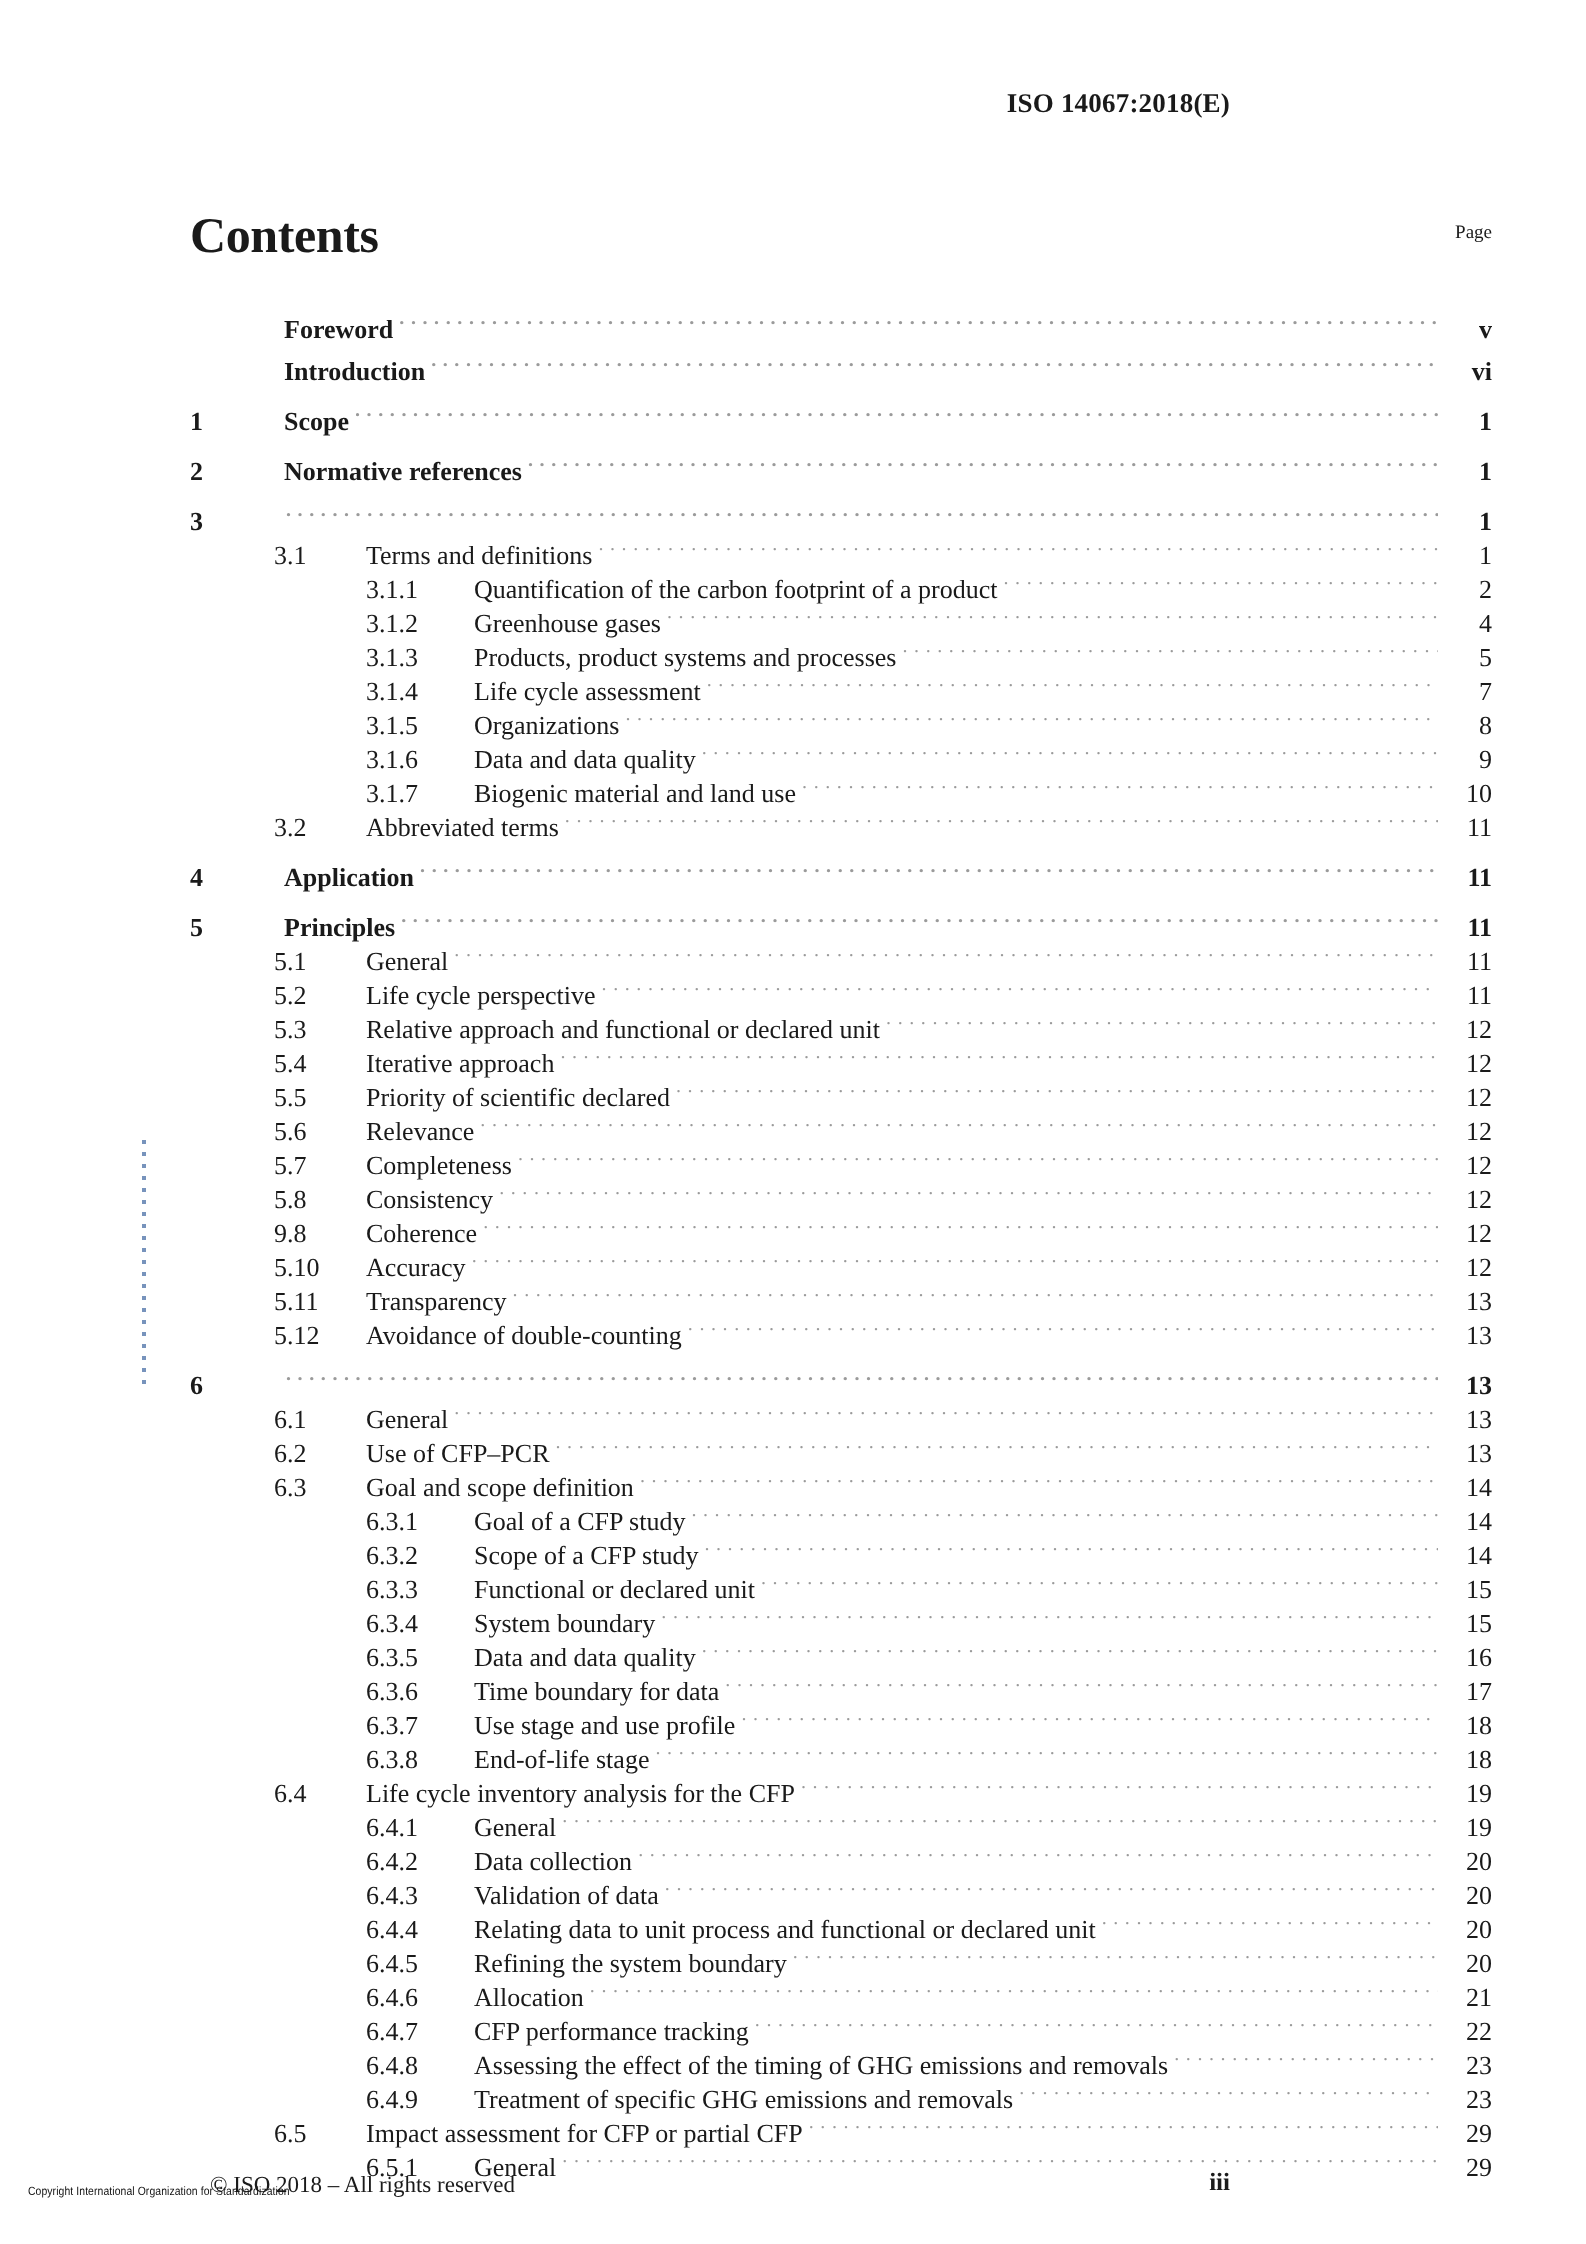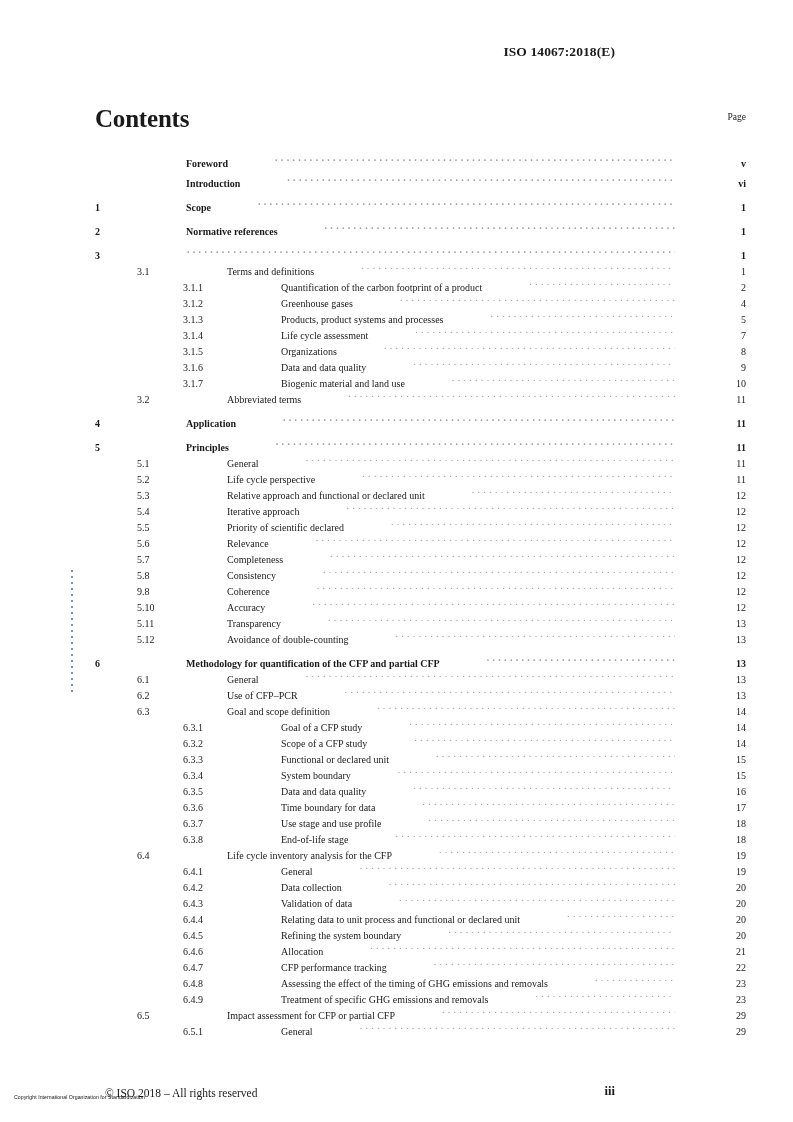--- a/index.html
+++ b/index.html
@@ -61,24 +61,23 @@
     position: absolute;
     top: 156px;
     left: 95px;
     width: 651px;
   }
 
   .toc-entry {
     display: flex;
     align-items: baseline;
     width: 100%;
-    font-size: 10px;
+    font-size: 13px;
     line-height: 16px;
     white-space: nowrap;
-    gap: 44px;
   }
 
   
   .num {
     flex: 0 0 auto;
     text-align: left;
   }
   .lvl1 > .num { width: 47px; }
   .lvl2 > .num { width: 46px; margin-left: 42px; }
   .lvl3 > .num { width: 54px; margin-left: 88px; }
@@ -350,21 +349,20 @@
         <span class="pg">13</span>
       </div>
       <div class="toc-entry lvl2">
         <span class="num">5.12</span>
         <span class="title">Avoidance of double-counting</span>
         <span class="leader"></span>
         <span class="pg">13</span>
       </div>
       <div class="toc-entry lvl1 bold space-before">
         <span class="num">6</span>
-        <span class="title">Methodology for quantification of the CFP and partial CFP</span>
         <span class="leader"></span>
         <span class="pg">13</span>
       </div>
       <div class="toc-entry lvl2">
         <span class="num">6.1</span>
         <span class="title">General</span>
         <span class="leader"></span>
         <span class="pg">13</span>
       </div>
       <div class="toc-entry lvl2">

